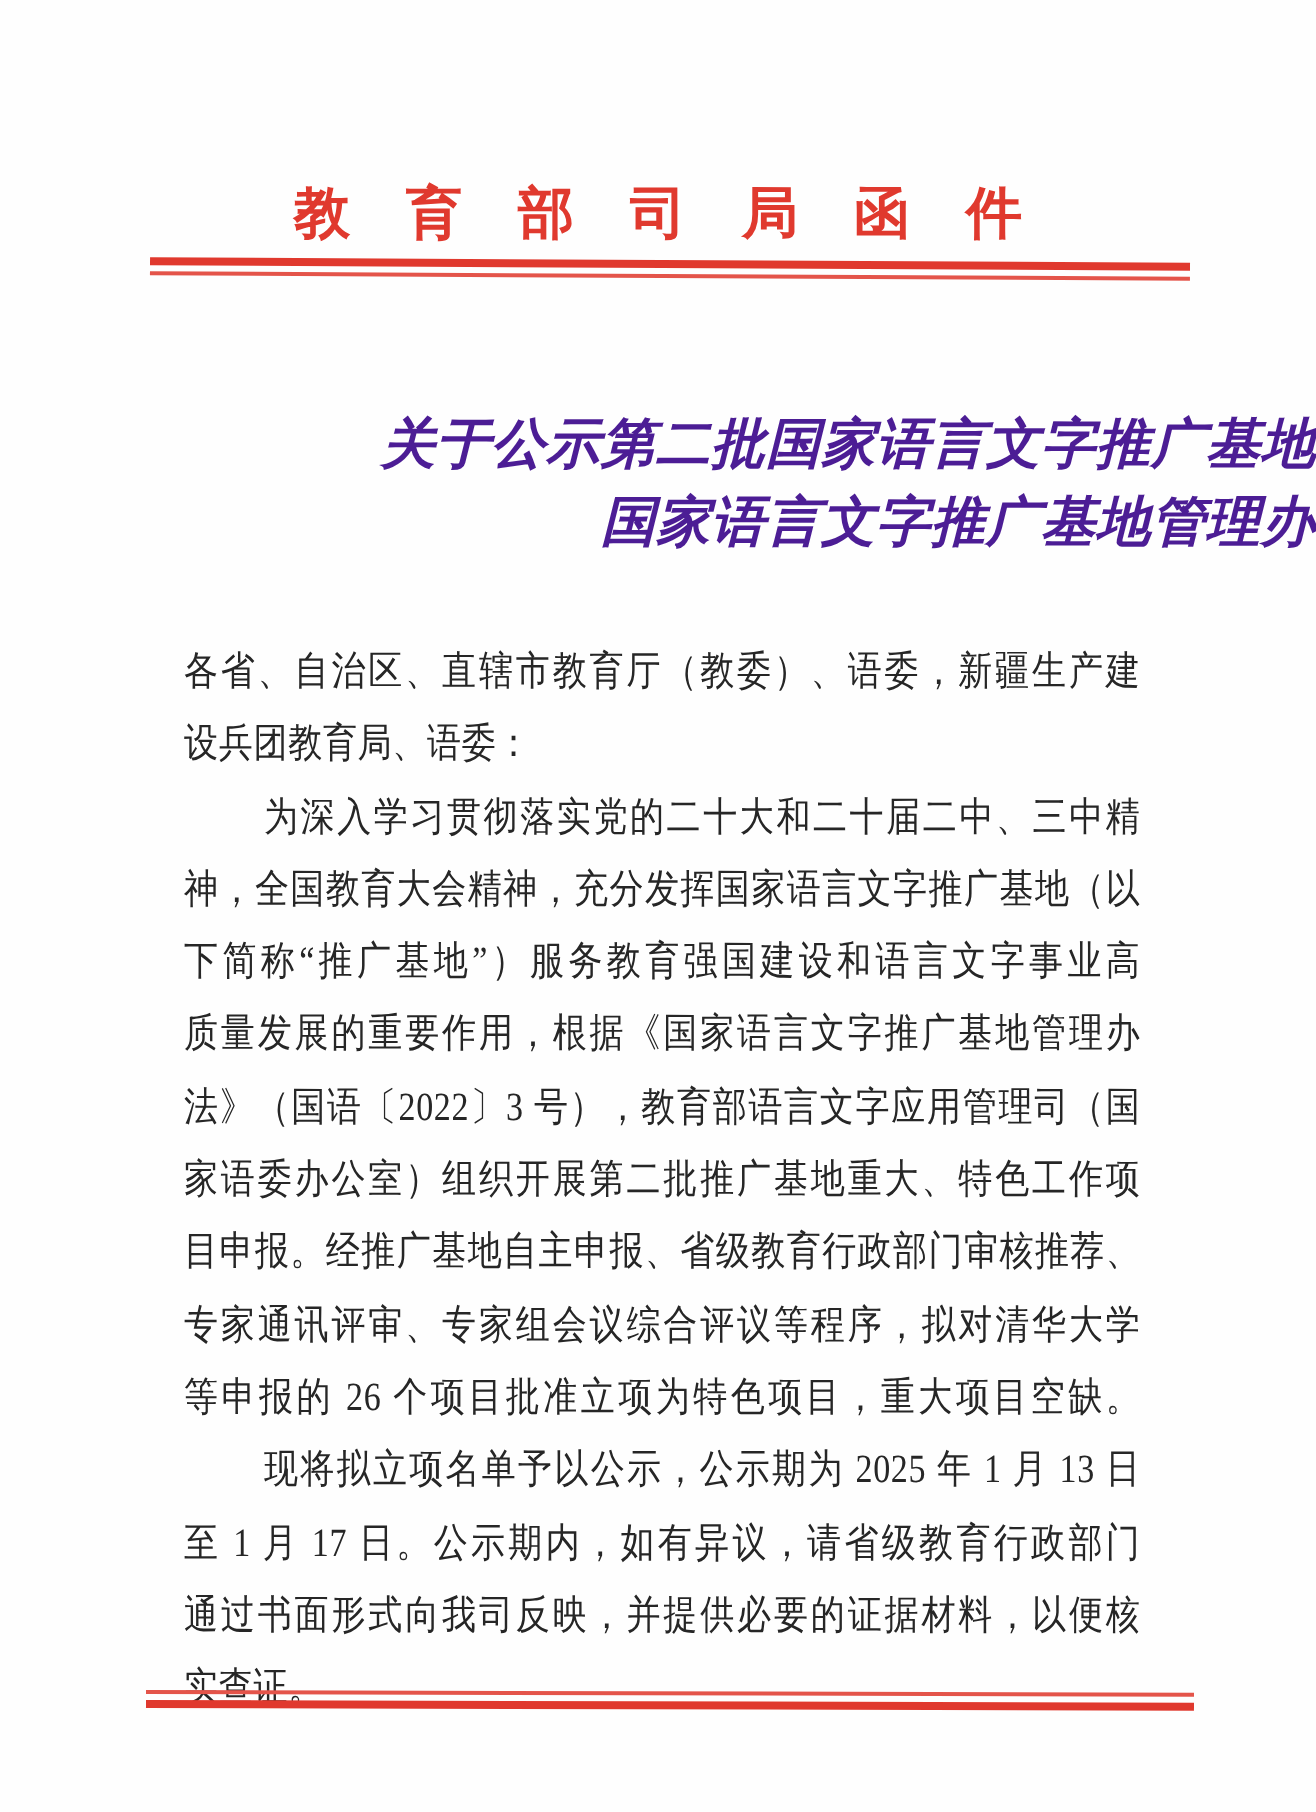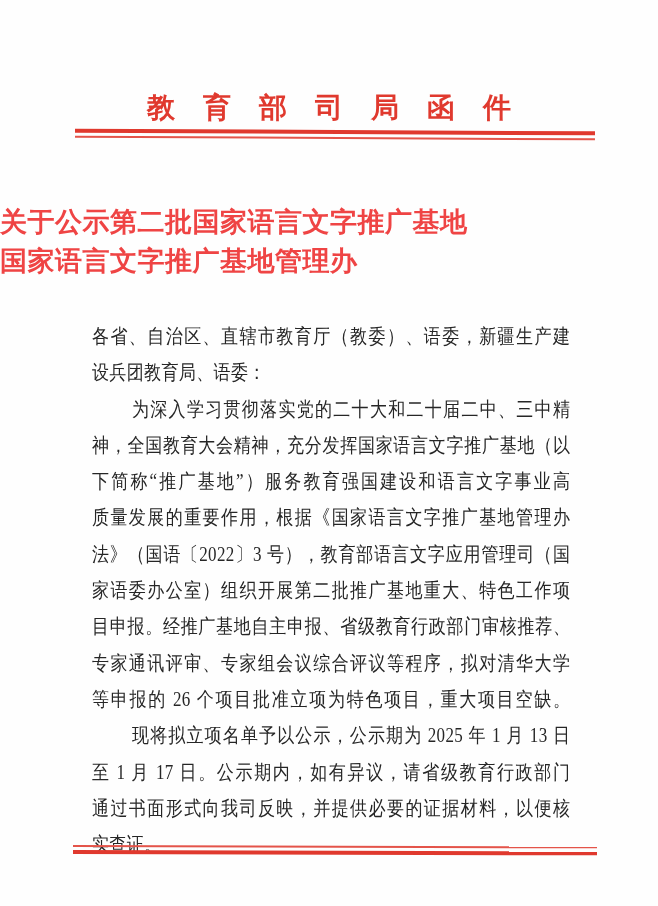--- a/index.html
+++ b/index.html
@@ -29,25 +29,26 @@
   .rule-top {
     position: absolute; top: 130px; left: 75px; width: 520px;
     transform: rotate(0.3deg); transform-origin: 50% 50%;
   }
   .rule-top .thick { height: 4px; background: #e0392e; }
   .rule-top .gap   { height: 3px; }
   .rule-top .thin  { height: 1.5px; background: #e4544a; }
   
   .doc-title {
     position: absolute; top: 203px; left: 0; right: 0;
-    text-align: left;
+    text-align: right;
     font-size: 27px; font-weight: 700;
-    color: #ef4444;
+    color: #4c1d95;
     line-height: 38.5px;
     letter-spacing: 0.5px;
+    font-style: italic;
   }
   
   .body-col {
     position: absolute; top: 318px; left: 92px;
     width: 562px;
     transform: scaleX(0.851); transform-origin: 0 0;
     color: #262626;
     font-size: 20px;
     letter-spacing: 0.4px;
   }

